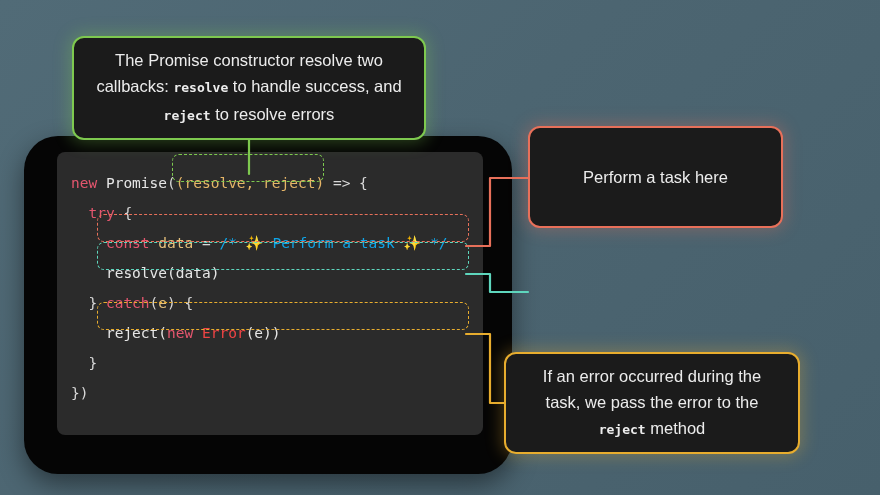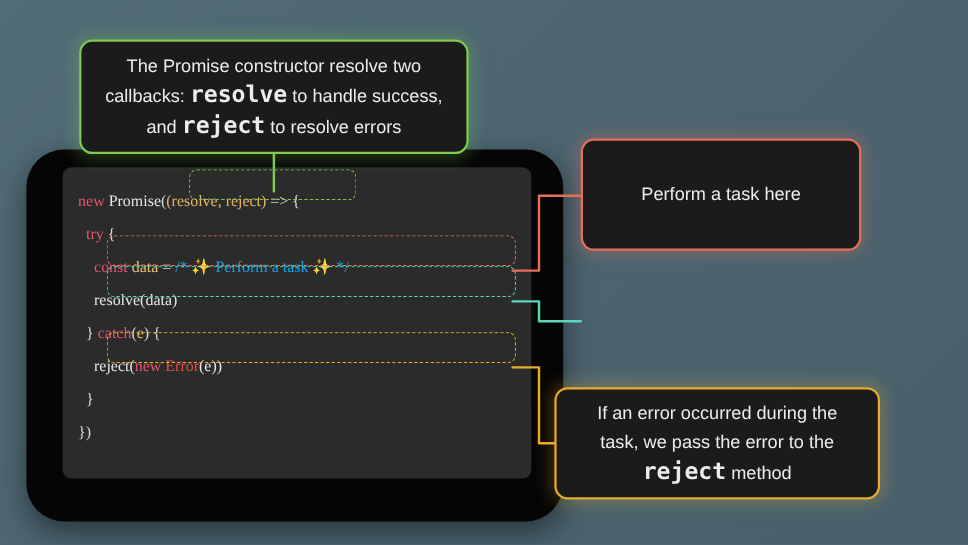--- a/index.html
+++ b/index.html
@@ -55,21 +55,21 @@
 
   .code-body {
     padding: 16px 14px 10px 14px;
     font-family: "DejaVu Sans Mono", "Liberation Mono", monospace;
     font-size: 14.5px;
     line-height: 30px;
     white-space: pre;
     color: #e8e8e8;
   }
 
-  .ln { height: 30px; position: relative; font-family: Liberation Serif, serif; }
+  .ln { height: 30px; position: relative; }
 
   
   .t-kw      { color: #e4566e; }
   .t-plain   { color: #e6e6e6; }
   .t-param   { color: #e5b567; }
   .t-var     { color: #e5c07b; }
   .t-comment { color: #0ea5e9; text-align: right; }
   .t-type    { color: #ef4444; }
   .t-punc    { color: #d8d8d8; }
 
@@ -95,21 +95,21 @@
     color: #ececec;
     display: flex;
     align-items: center;
     justify-content: center;
     text-align: center;
     padding: 10px 18px;
     font-size: 16.5px;
     line-height: 26px;
     z-index: 4;
   }
-  .callout b { font-family: "DejaVu Sans Mono", "Liberation Mono", monospace; font-weight: 700; font-size: 21px; }
+  .callout b { font-family: "DejaVu Sans Mono", "Liberation Mono", monospace; font-weight: 700; font-size: 13px; }
 
   #callout-top {
     left: 72px; top: 36px;
     width: 354px; height: 104px;
     border-color: #7ec94f;
     box-shadow: 0 0 16px 3px rgba(126,201,79,0.30);
   }
   #callout-perform {
     left: 528px; top: 126px;
     width: 255px; height: 102px;

